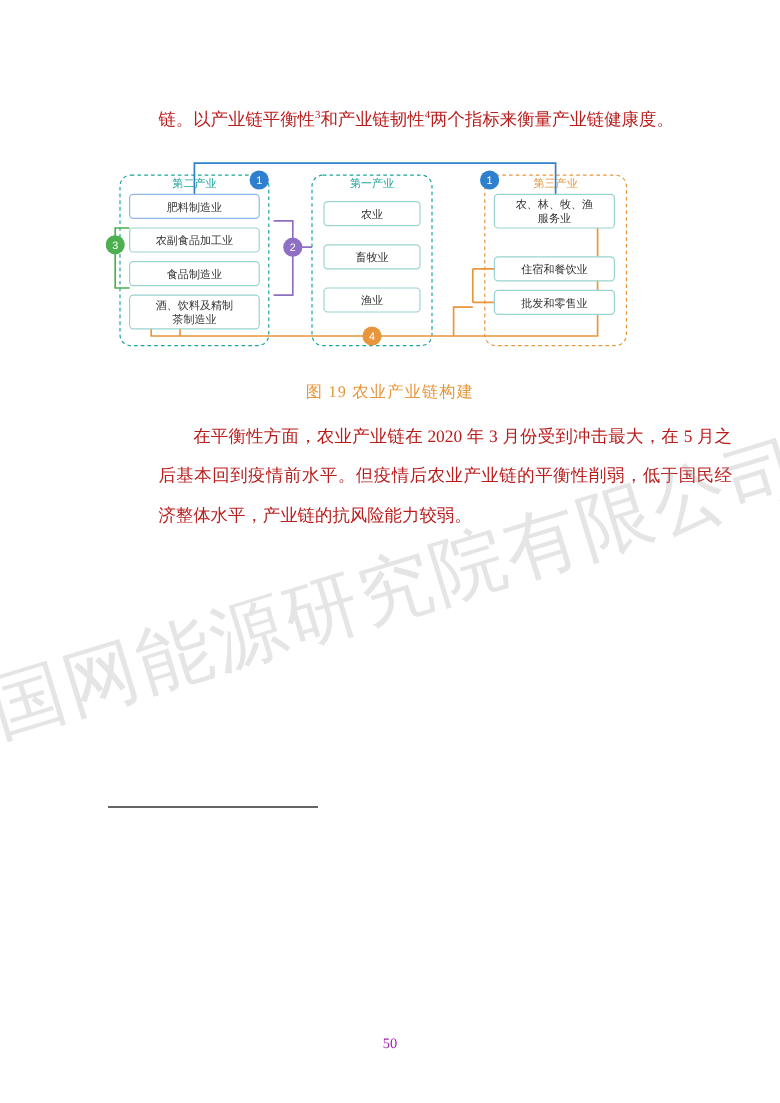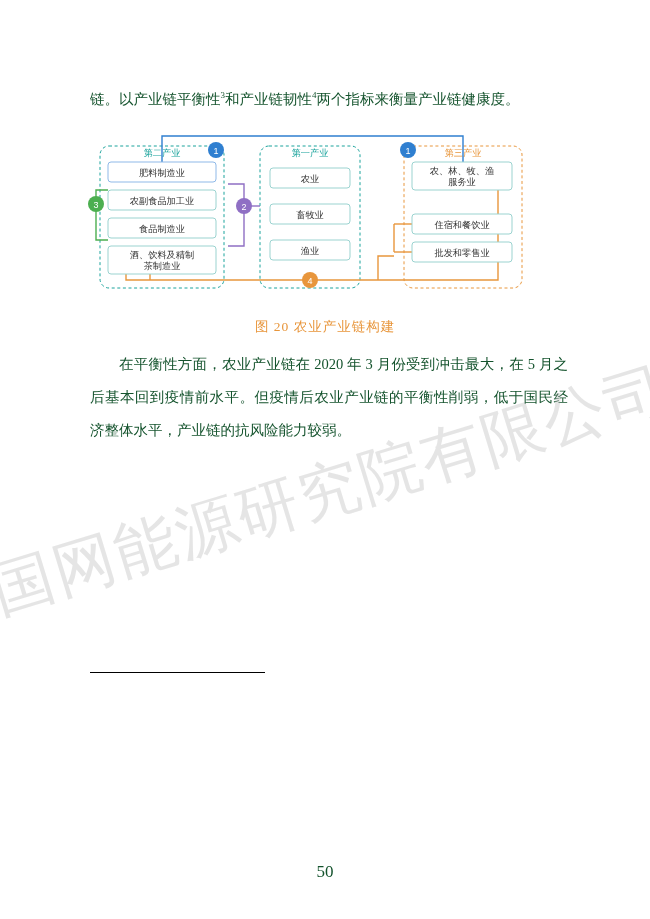--- a/index.html
+++ b/index.html
@@ -41,21 +41,22 @@
     transform: rotate(-17deg);
     white-space: nowrap;
     letter-spacing: 2px;
     font-weight: 400;
   }
 
   .body-text {
     position: absolute;
     font-size: 14.5px;
     line-height: 34px;
-    color: #14532d;
+    color: #b91c1c;
+    margin-left: 42px;
   }
   #para-top {
     left: 90px;
     top: 78px;
     width: 480px;
   }
   .sup {
     font-size: 9px;
     vertical-align: super;
   }
@@ -118,22 +119,22 @@
     font-size: 8px;
     vertical-align: super;
   }
 
   .page-number {
     position: absolute;
     left: 0;
     top: 862px;
     width: 650px;
     text-align: center;
-    font-size: 17px;
-    color: #14532d;
+    font-size: 12px;
+    color: #a21caf;
   }
 
   
   .node-label {
     font-family: "Liberation Sans", sans-serif;
     font-size: 9.2px;
     fill: #333;
   }
   .group-title {
     font-family: "Liberation Sans", sans-serif;
@@ -228,21 +229,21 @@
 
         <rect x="324" y="86" width="100" height="20" rx="3" ry="3" fill="#ffffff" stroke="#9bd3d0" stroke-width="1"></rect>
         <text class="node-label" x="374" y="99.5" text-anchor="middle">住宿和餐饮业</text>
 
         <rect x="324" y="114" width="100" height="20" rx="3" ry="3" fill="#ffffff" stroke="#9bd3d0" stroke-width="1"></rect>
         <text class="node-label" x="374" y="127.5" text-anchor="middle">批发和零售业</text>
       </g>
     </svg>
   </div>
 
-  <div class="fig-caption">图 20 农业产业链构建</div>
+  <div class="fig-caption">图 19 农业产业链构建</div>
 
   <div class="body-text" id="para-mid">在平衡性方面，农业产业链在 2020 年 3 月份受到冲击最大，在 5 月之后基本回到疫情前水平。但疫情后农业产业链的平衡性削弱，低于国民经济整体水平，产业链的抗风险能力较弱。</div>
 
   <div class="fn-rule"></div>
 
   <div class="footnotes">
   </div>
 
   <div class="page-number">50</div>
 </div>

